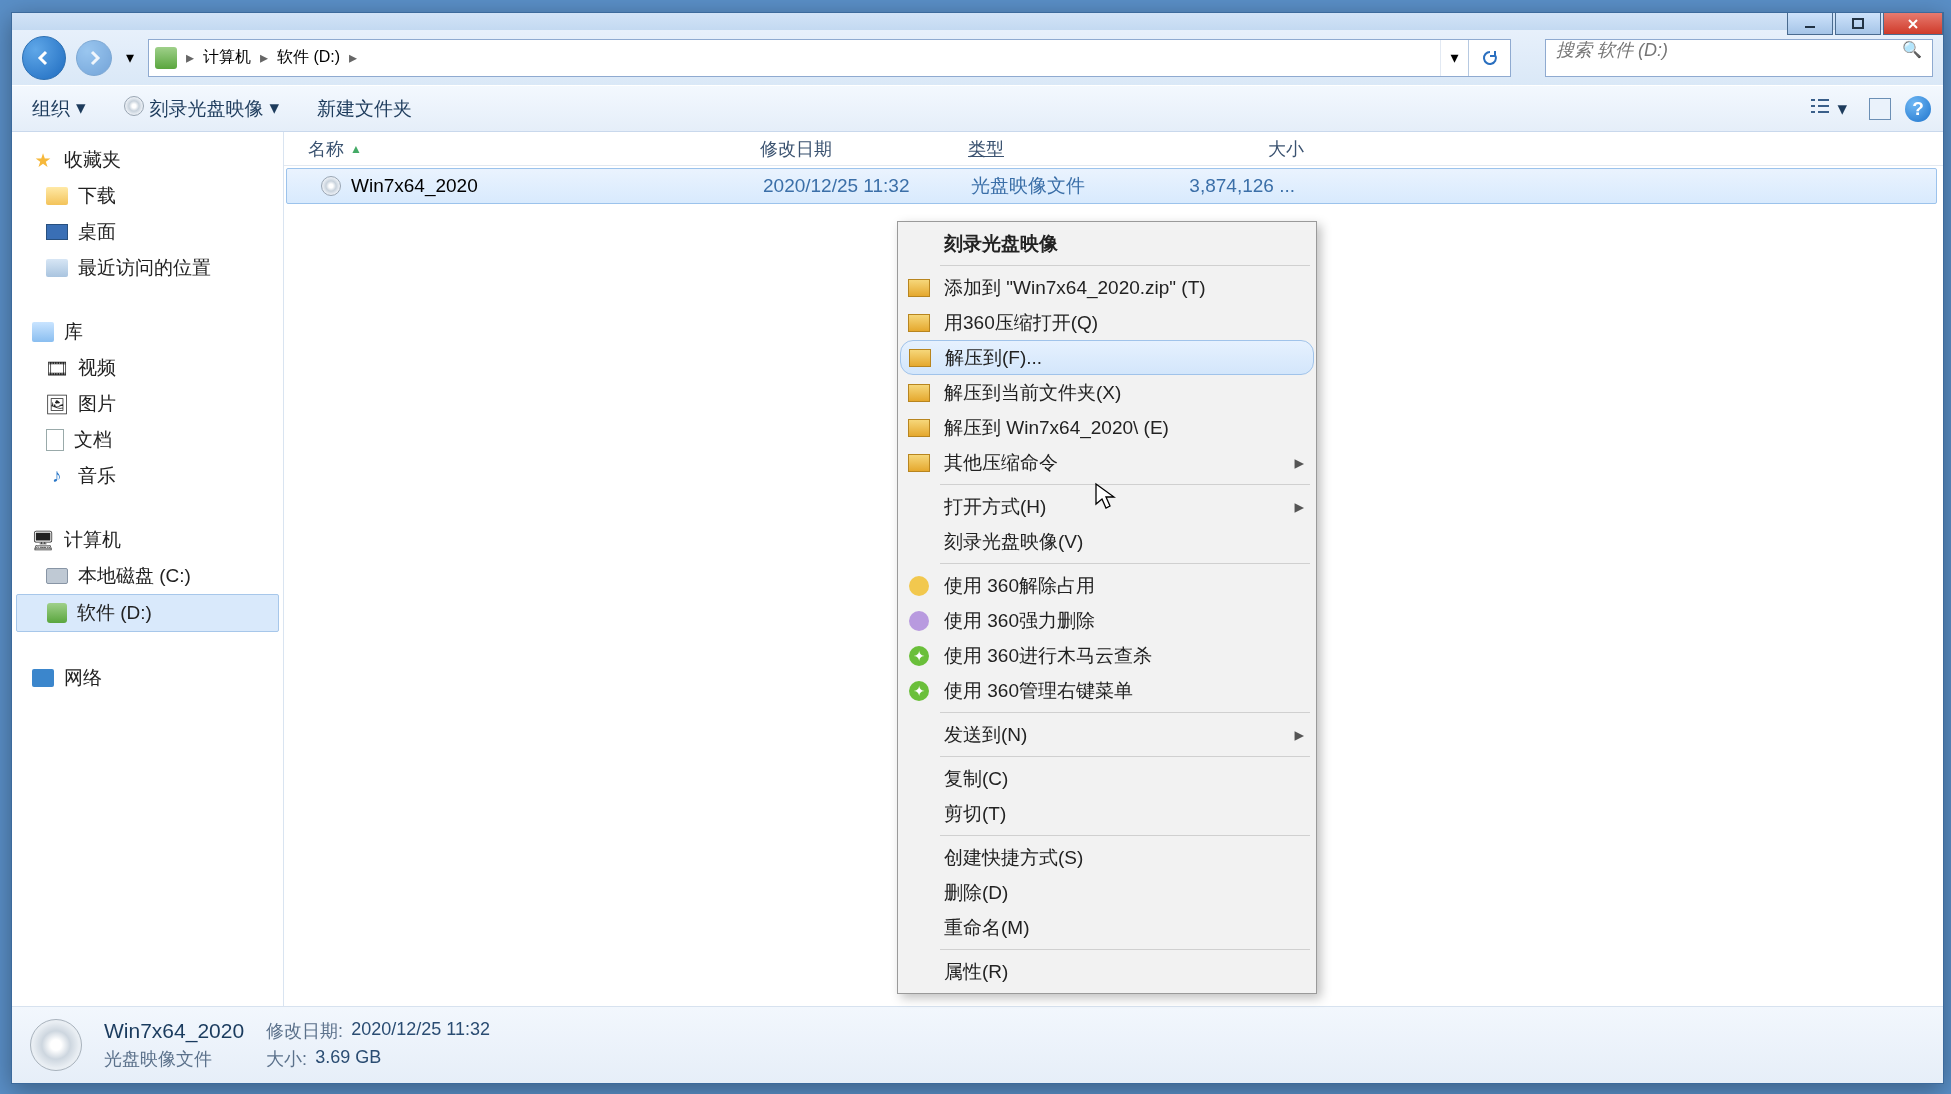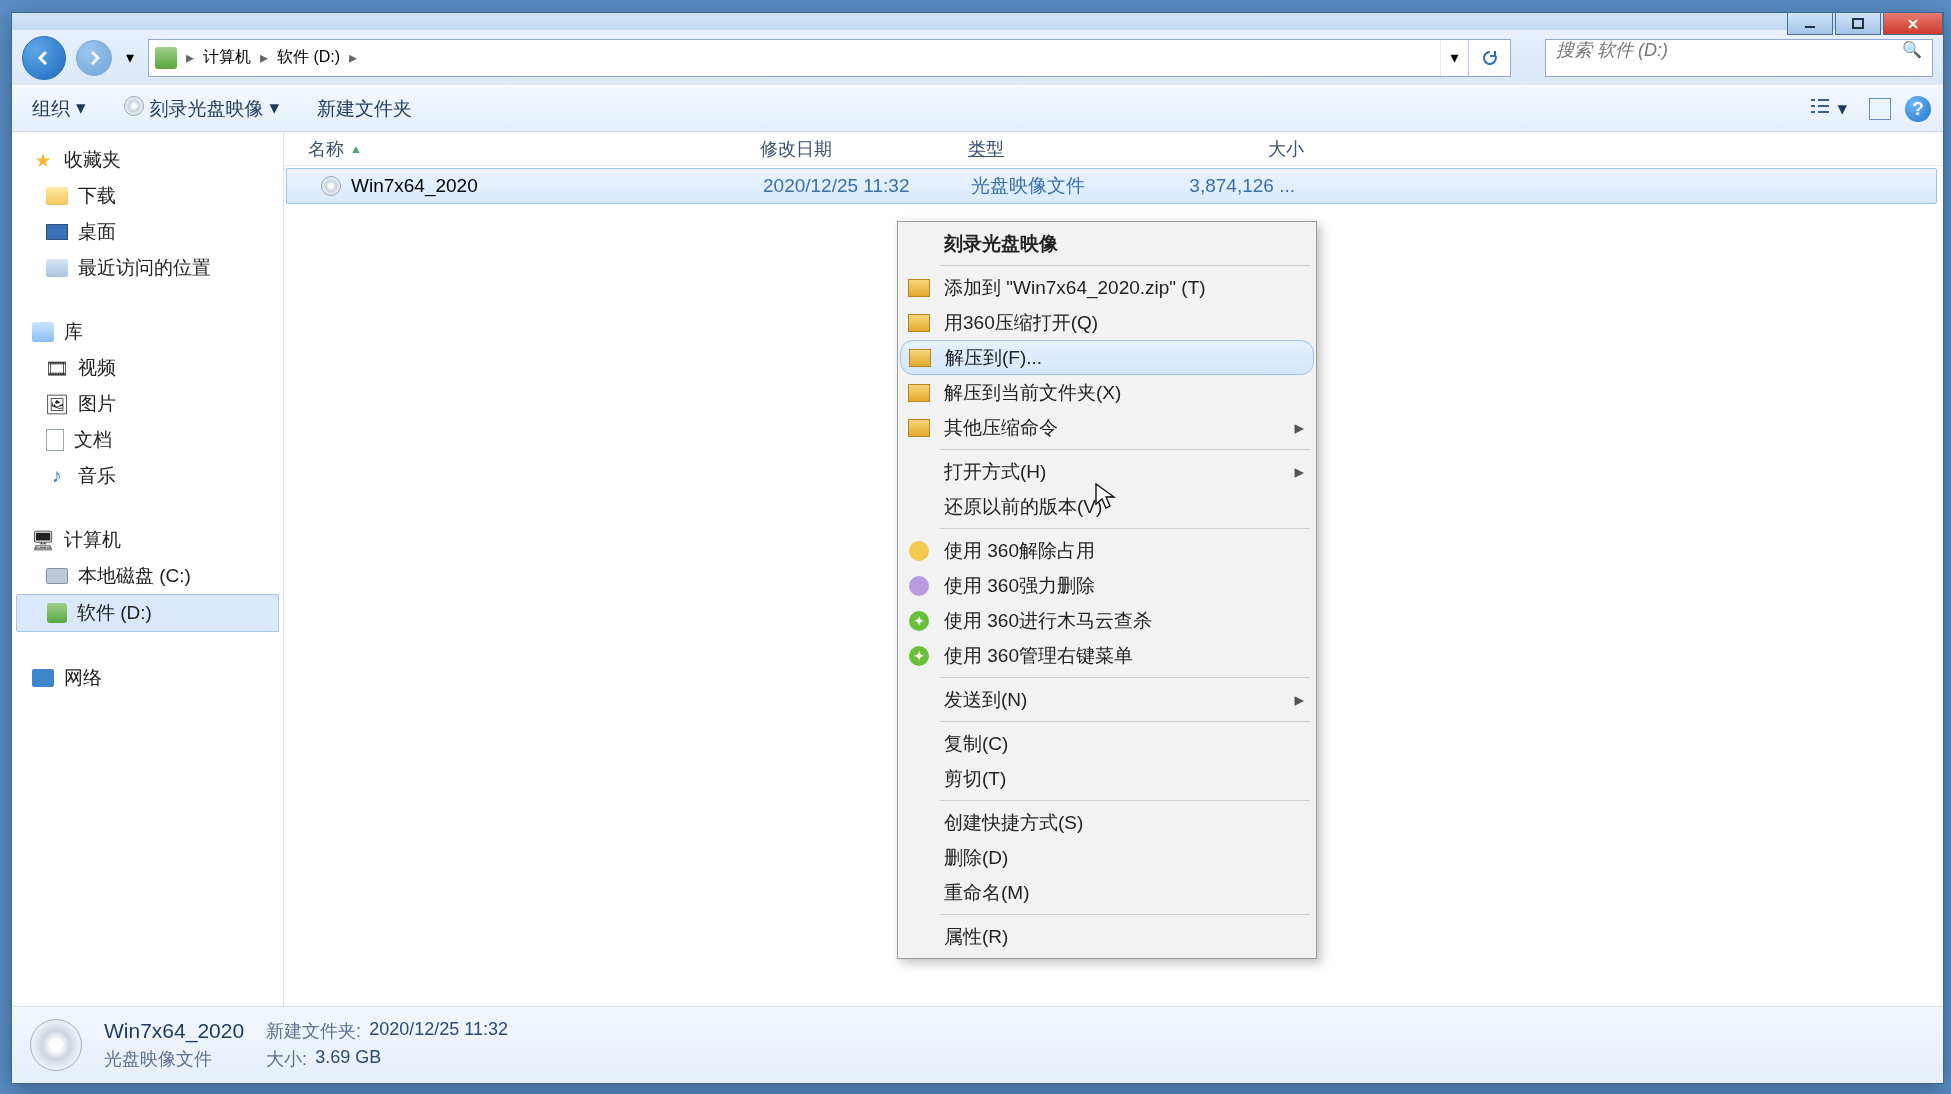--- a/index.html
+++ b/index.html
@@ -329,32 +329,38 @@
         <div class="ctx-item">
             <span class="ctx-ico">
               <span class="zip-ico"></span>
             </span>
             <span>解压到当前文件夹(X)</span>
           </div>
         <div class="ctx-item">
             <span class="ctx-ico">
               <span class="zip-ico"></span>
             </span>
+            <span>解压到 Win7x64_2020\ (E)</span>
+          </div>
+        <div class="ctx-item">
+            <span class="ctx-ico">
+              <span class="zip-ico"></span>
+            </span>
             <span>其他压缩命令</span>
             <span class="ctx-arrow">▸</span>
           </div>
         <div class="ctx-sep"></div>
         <div class="ctx-item">
             <span class="ctx-ico"></span>
             <span>打开方式(H)</span>
             <span class="ctx-arrow">▸</span>
           </div>
         <div class="ctx-item">
             <span class="ctx-ico"></span>
-            <span>还原以前的版本(V)</span>
+            <span>刻录光盘映像(V)</span>
           </div>
         <div class="ctx-sep"></div>
         <div class="ctx-item">
             <span class="ctx-ico">
               <span class="x360 x360y"></span>
             </span>
             <span>使用 360解除占用</span>
           </div>
         <div class="ctx-item">
             <span class="ctx-ico">
@@ -416,21 +422,21 @@
   </div>
 
   <div class="status">
     <div class="ico-disc-big"></div>
     <div class="st-col">
       <span class="st-title">Win7x64_2020</span>
       <span class="st-sub">光盘映像文件</span>
     </div>
     <div class="st-col">
       <div class="st-kv">
-          <span class="st-k">新建文件夹:</span>
+          <span class="st-k">修改日期:</span>
           <span class="st-v">2020/12/25 11:32</span>
         </div>
       <div class="st-kv">
           <span class="st-k">大小:</span>
           <span class="st-v">3.69 GB</span>
         </div>
     </div>
   </div>
 
 </div>

